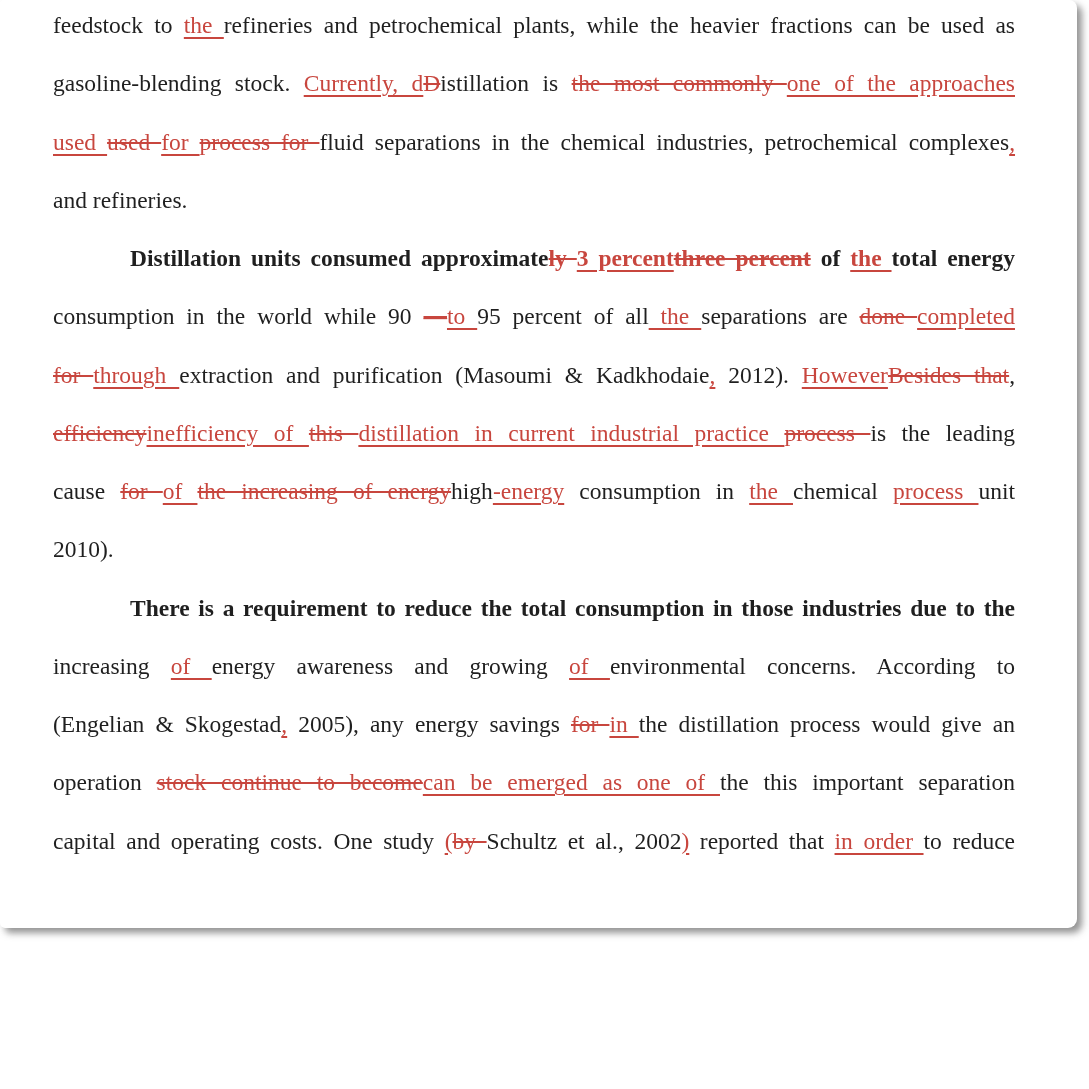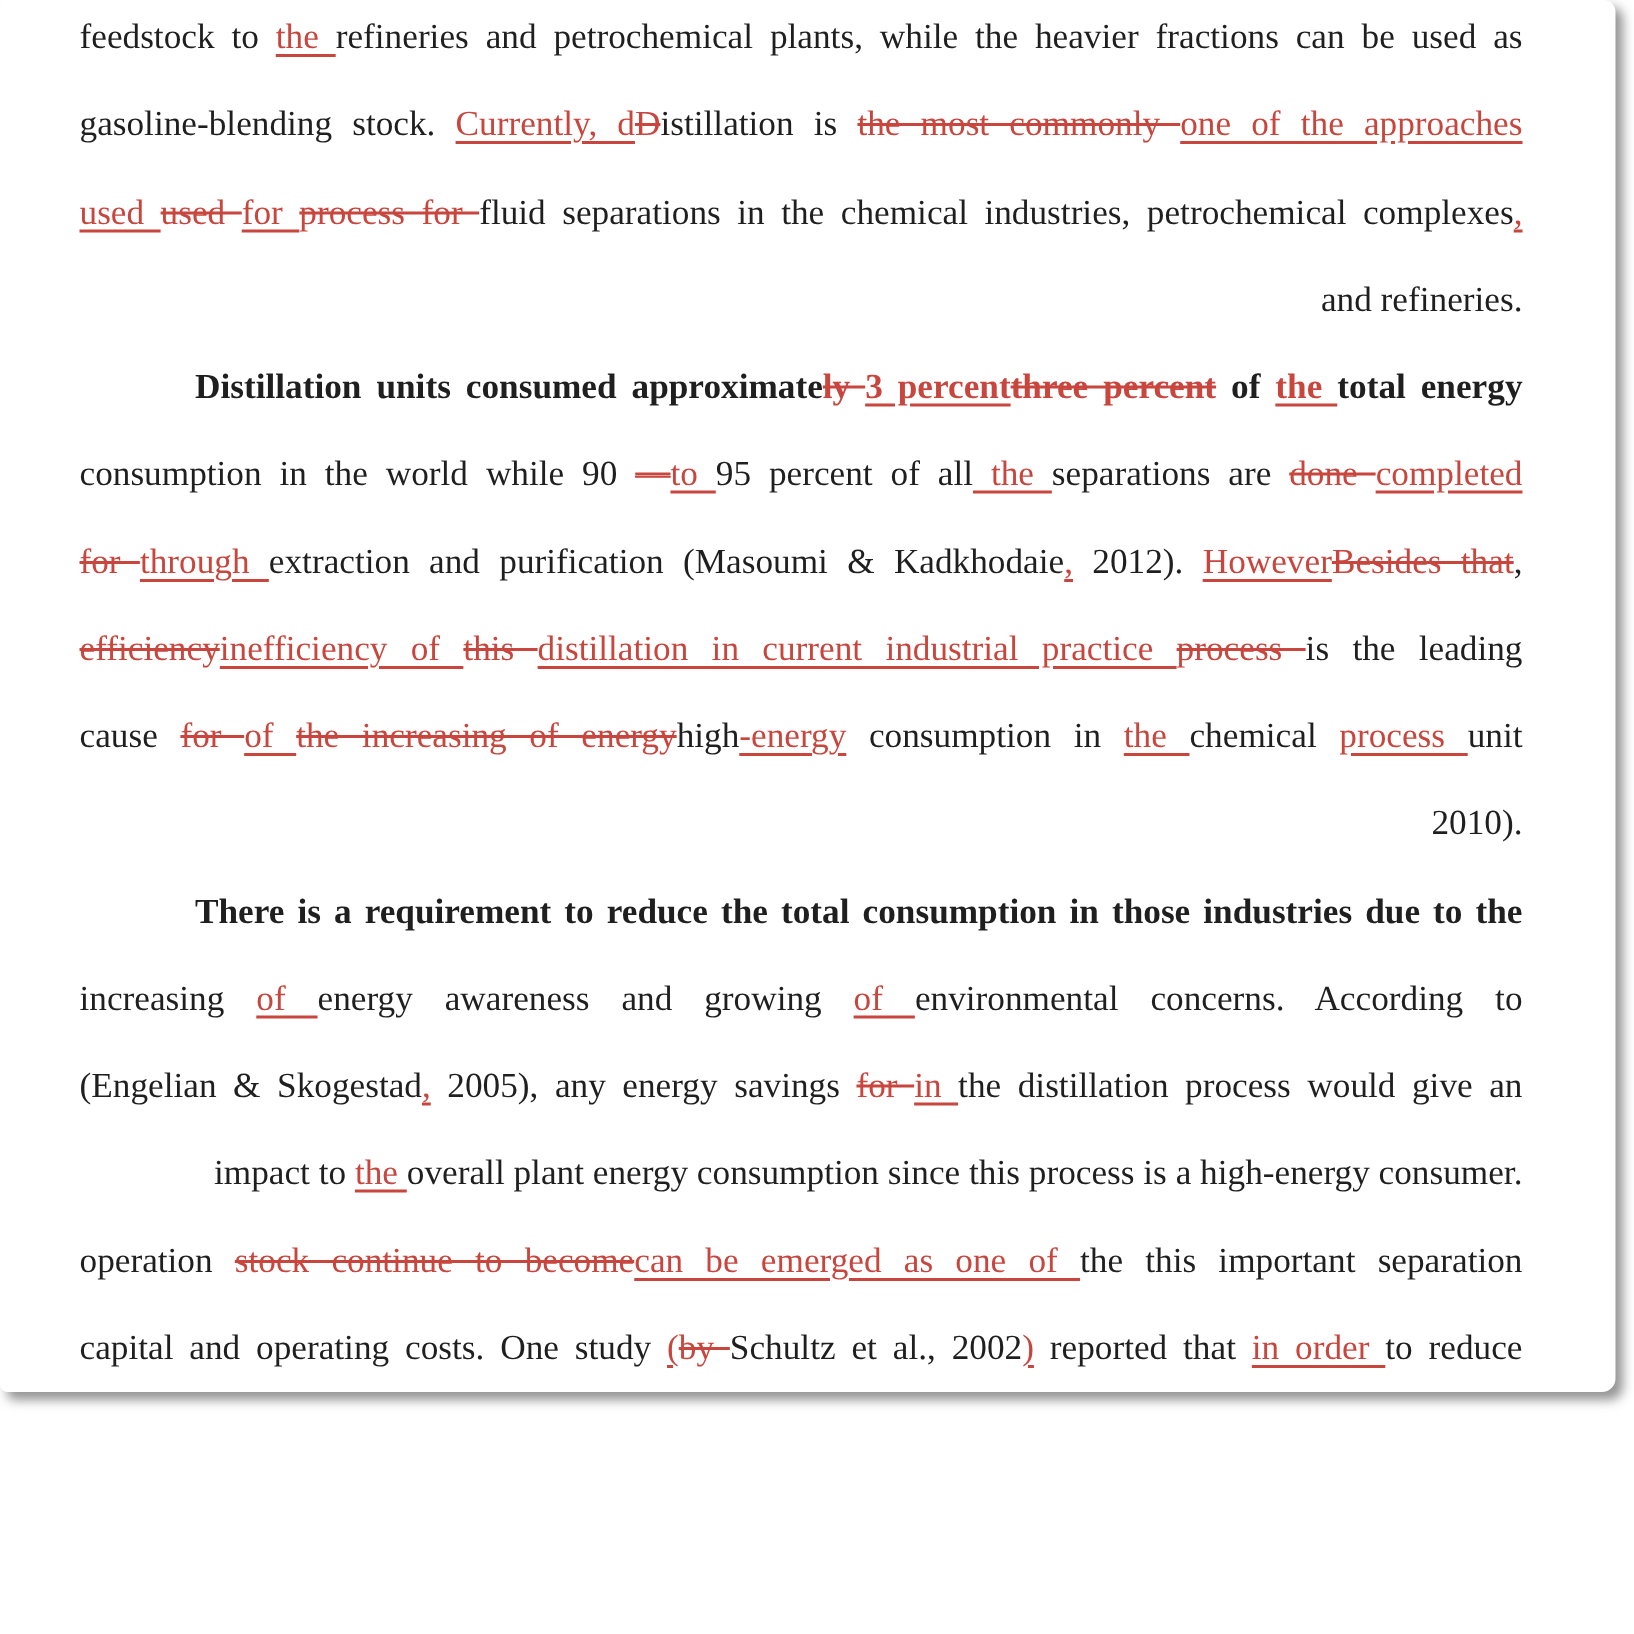--- a/index.html
+++ b/index.html
@@ -30,21 +30,21 @@
     left: 53px;
     top: -4px;
     width: 962px;
     font-family: "Liberation Serif", "DejaVu Serif", serif;
     font-size: 23.5px;
     line-height: 58.25px;
     color: var(--text-color);
   }
   .para { margin: 0; }
   .line {
-    text-align: right;
+    text-align: left;
   }
   .line.just {
     text-align: justify;
     text-align-last: justify;
   }
   .line.indent {
     text-indent: 77px;
     font-weight: bold;
   }
   .ins {
@@ -76,20 +76,19 @@
         <div class="line just"><span class="normal">consumption in the world while 90 </span><span class="del">—</span><span class="ins">to </span><span class="normal">95 percent of all</span><span class="ins"> the </span><span class="normal">separations are </span><span class="del">done </span><span class="ins">completed</span></div>
         <div class="line just"><span class="del">for </span><span class="ins">through </span><span class="normal">extraction and purification (Masoumi &amp; Kadkhodaie</span><span class="ins">,</span><span class="normal"> 2012). </span><span class="ins">However</span><span class="del">Besides that</span><span class="normal">,</span></div>
         <div class="line just"><span class="del">efficiency</span><span class="ins">inefficiency of </span><span class="del">this </span><span class="ins">distillation in current industrial practice </span><span class="del">process </span><span class="normal">is the leading</span></div>
         <div class="line just"><span class="normal">cause </span><span class="del">for </span><span class="ins">of </span><span class="del">the increasing of energy</span><span class="normal">high</span><span class="ins">-energy</span><span class="normal"> consumption in </span><span class="ins">the </span><span class="normal">chemical </span><span class="ins">process </span><span class="normal">unit</span></div>
         <div class="line"><span class="normal">2010).</span></div>
       </div>
       <div class="para">
         <div class="line just indent"><span class="normal">There is a requirement to reduce the total consumption in those industries due to the</span></div>
         <div class="line just"><span class="normal">increasing </span><span class="ins">of </span><span class="normal">energy awareness and growing </span><span class="ins">of </span><span class="normal">environmental concerns. According to</span></div>
         <div class="line just"><span class="normal">(Engelian &amp; Skogestad</span><span class="ins">,</span><span class="normal"> 2005), any energy savings </span><span class="del">for </span><span class="ins">in </span><span class="normal">the distillation process would give an</span></div>
-        <div class="line"><span class="normal">impact to </span><span class="ins">the </span><span class="normal">overall plant energy consumption since this process is a high-energy consumer.</span></div>
       </div>
       <div class="para">
         <div class="line just"><span class="normal">operation </span><span class="del">stock continue to become</span><span class="ins">can be emerged as one of </span><span class="normal">the this important separation</span></div>
         <div class="line just"><span class="normal">capital and operating costs. One study </span><span class="ins">(</span><span class="del">by </span><span class="normal">Schultz et al., 2002</span><span class="ins">)</span><span class="normal"> reported that </span><span class="ins">in order </span><span class="normal">to reduce</span></div>
       </div>
     </div>
 </div>
 
 </body></html>

